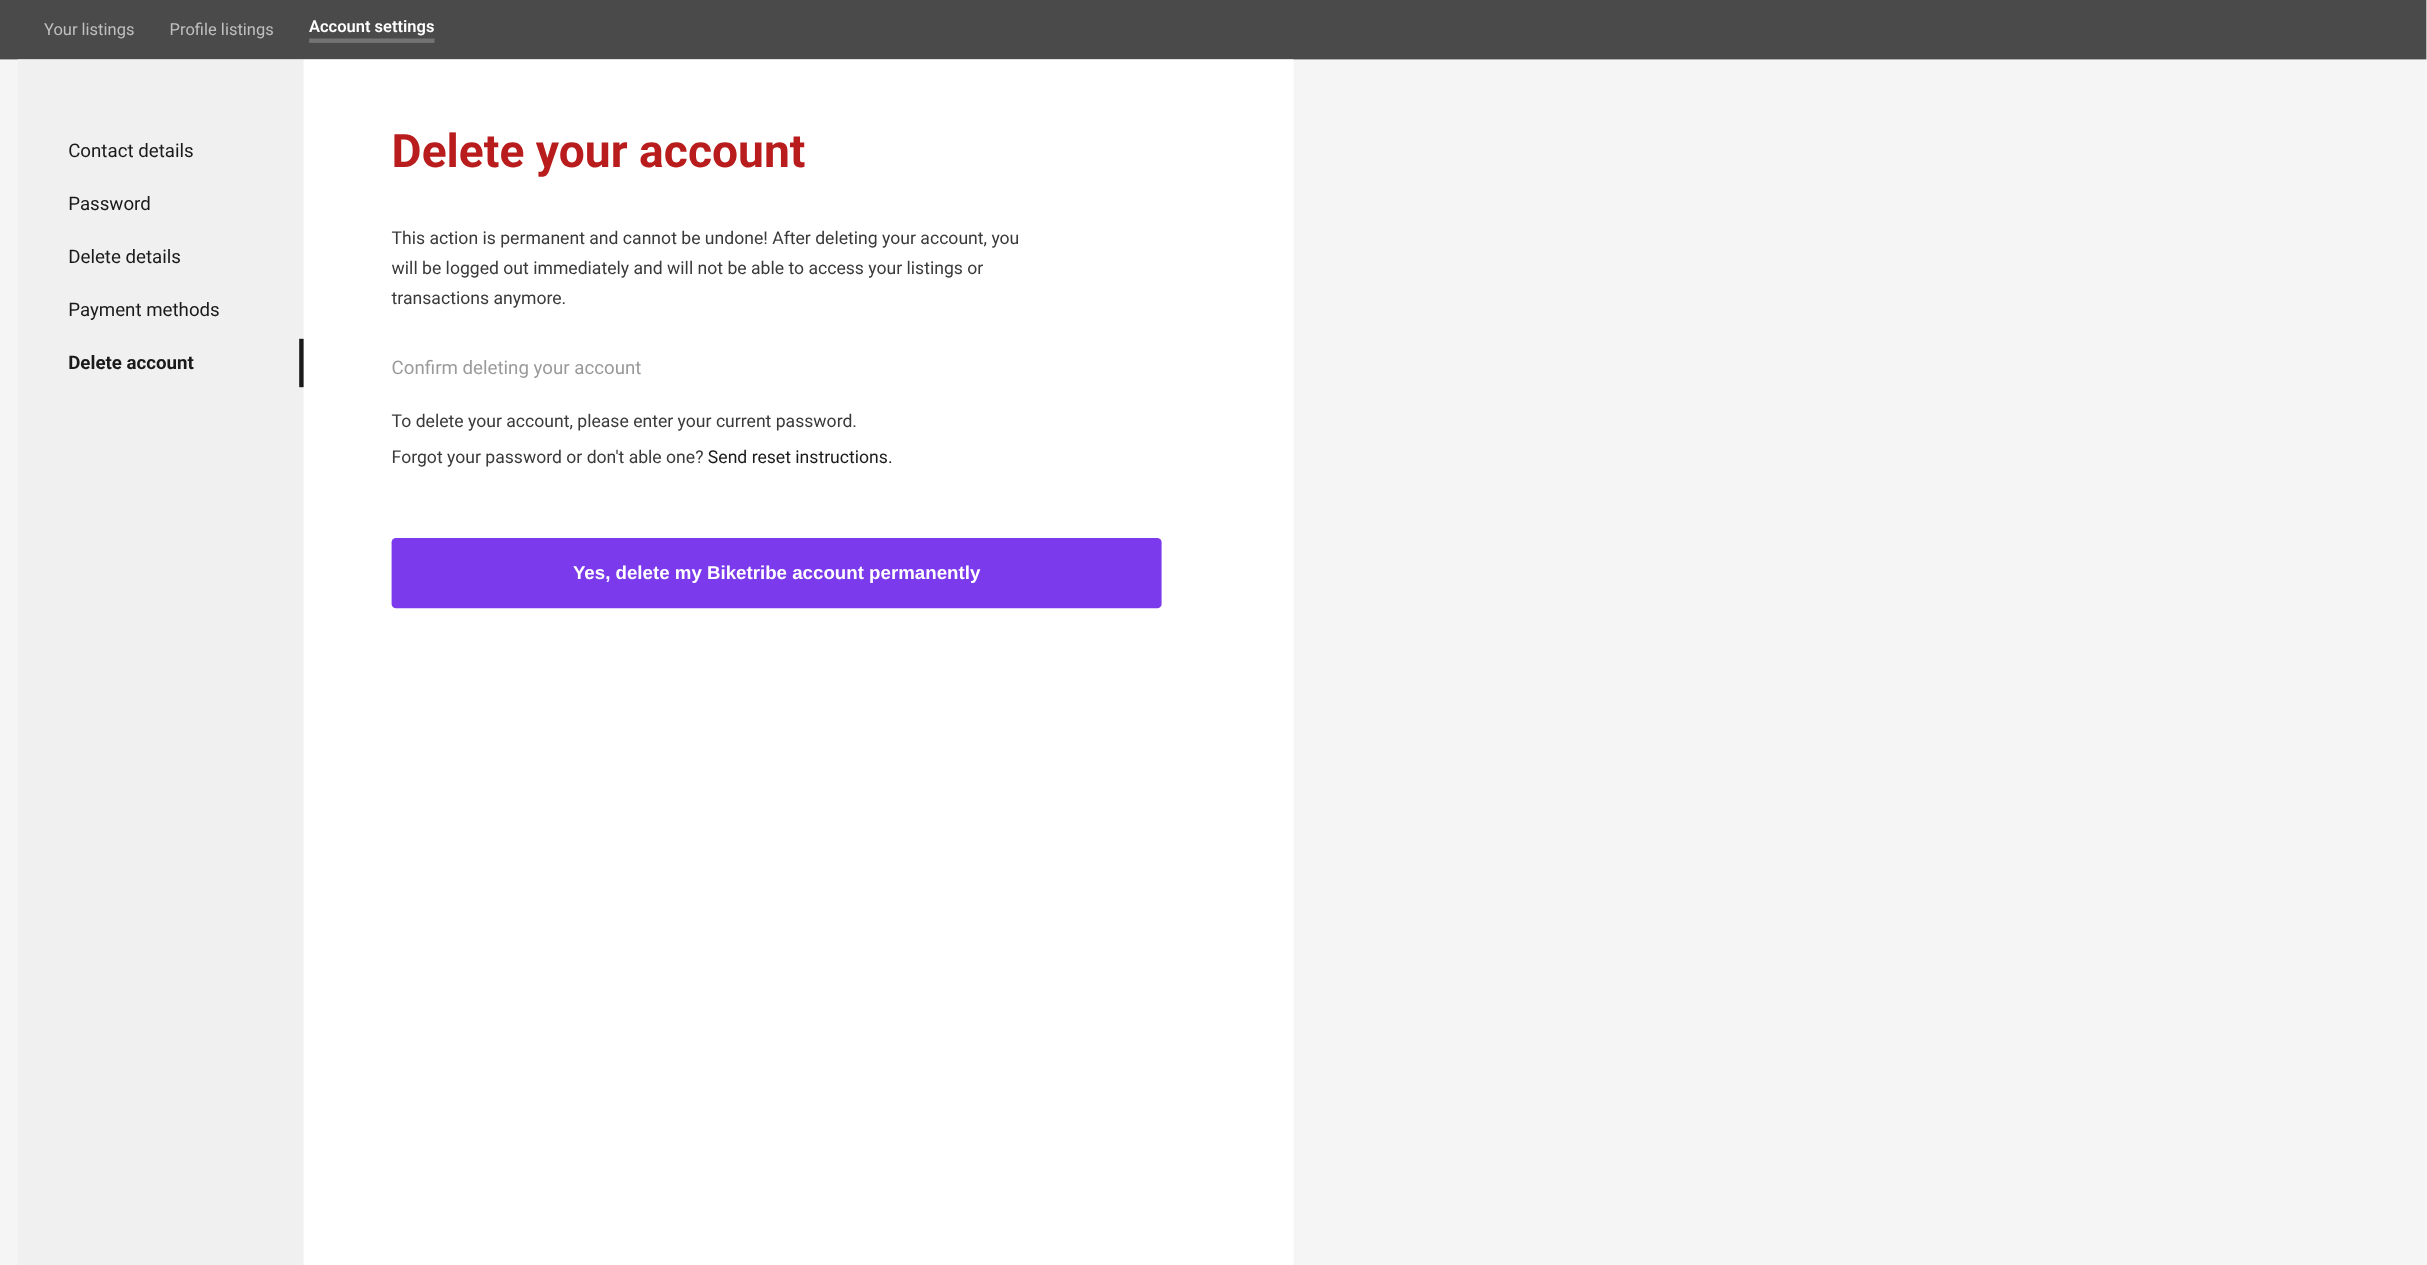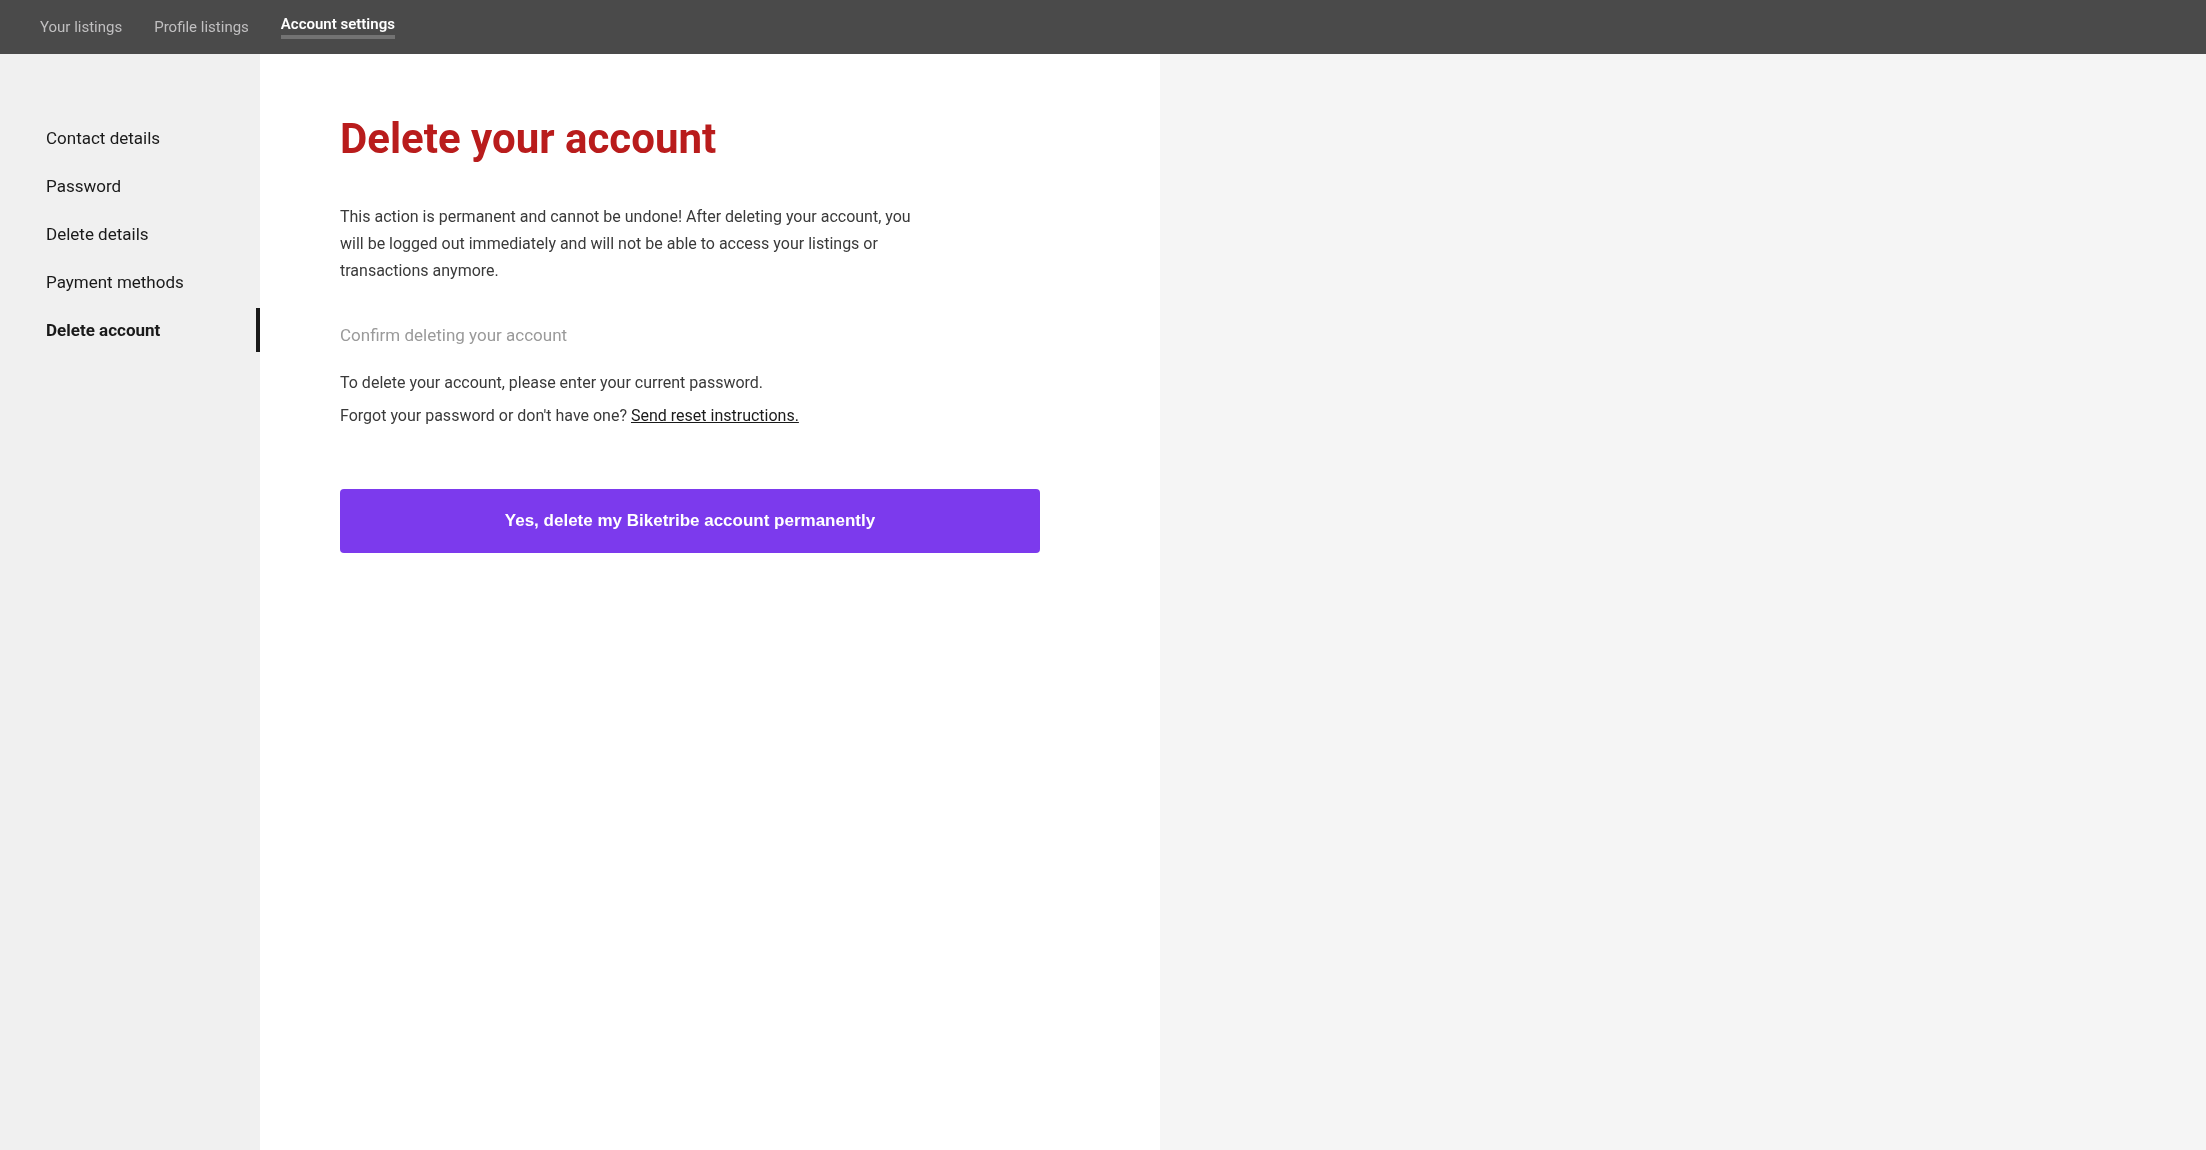--- a/index.html
+++ b/index.html
@@ -44,20 +44,21 @@
       display: flex;
       min-height: calc(100vh - 54px);
     }
 
     
     .sidebar {
       width: 260px;
       background: #f0f0f0;
       padding: 60px 0 40px 16px;
       flex-shrink: 0;
+      margin-left: 16px;
     }
 
     .sidebar-item {
       display: flex;
       align-items: center;
       padding: 14px 30px;
       font-size: 17px;
       color: #1a1a1a;
       cursor: pointer;
       text-decoration: none;
@@ -111,21 +112,20 @@
 
     .instruction-text {
       font-size: 16px;
       color: #3a3a3a;
       line-height: 1.7;
       margin-bottom: 6px;
     }
 
     .reset-link {
       color: #1a1a1a;
-      text-decoration: underline;
       cursor: pointer;
     }
 
     .form-group {
       margin-top: 36px;
       max-width: 580px;
     }
 
     .form-label {
       font-size: 14px;
@@ -187,21 +187,21 @@
 
   <main class="content">
     <h1 class="page-title">Delete your account</h1>
 
     <p class="warning-text">This action is permanent and cannot be undone! After deleting your account, you will be logged out immediately and will not be able to access your listings or transactions anymore.</p>
 
     <p class="section-heading">Confirm deleting your account</p>
 
     <p class="instruction-text">To delete your account, please enter your current password.</p>
     <p class="instruction-text">
-      <span>Forgot your password or don't have one?</span>
+      <span>Forgot your password or don't able one?</span>
       <a class="reset-link">Send reset instructions.</a>
     </p>
 
 
     <button class="delete-button">Yes, delete my Biketribe account permanently</button>
   </main>
 
 </div>
 
 </body></html>

